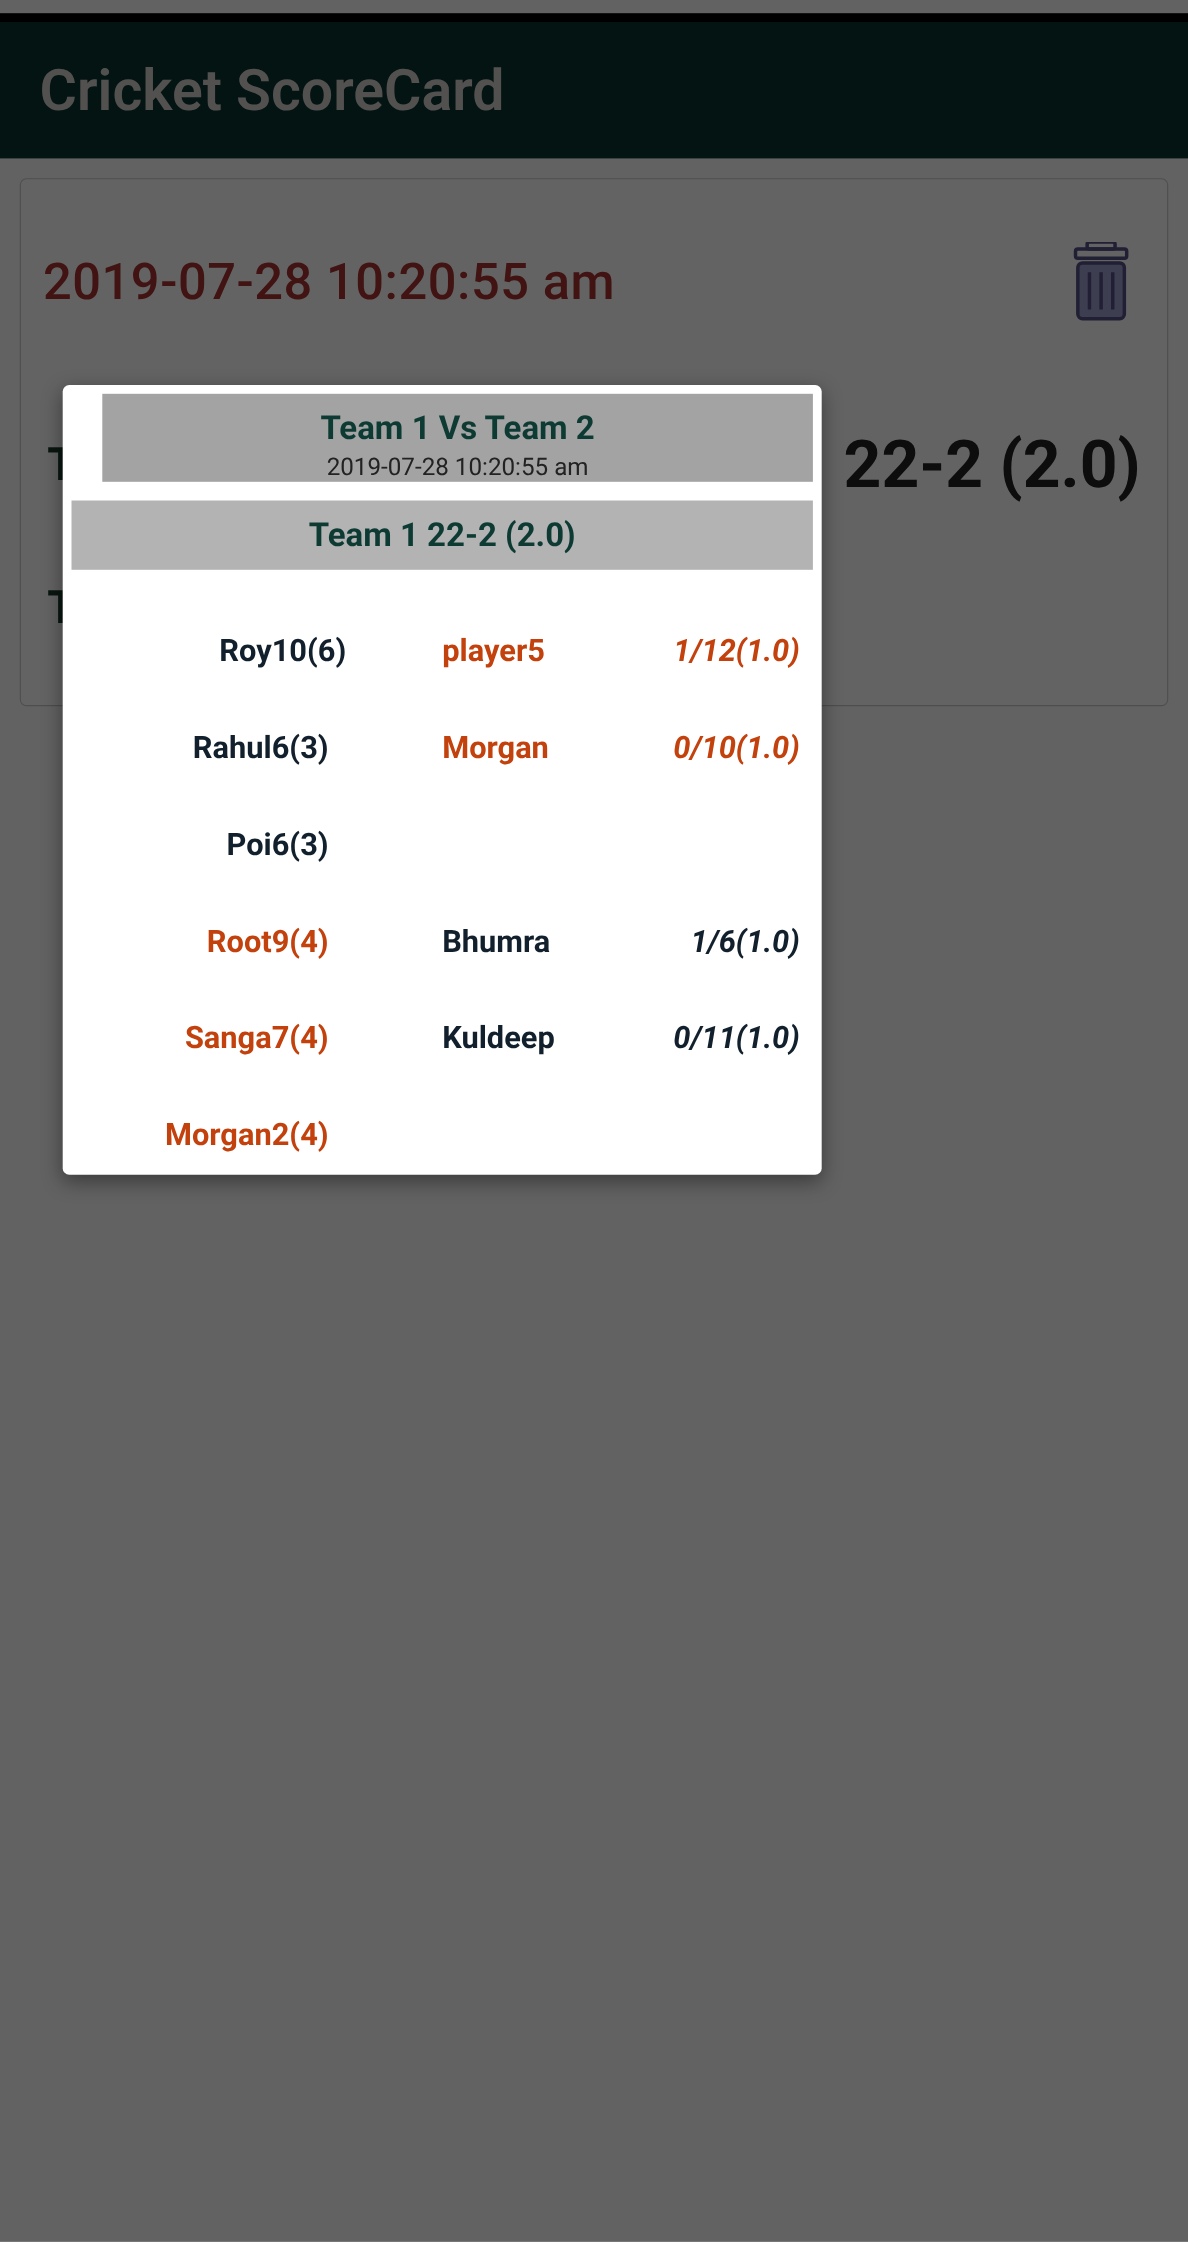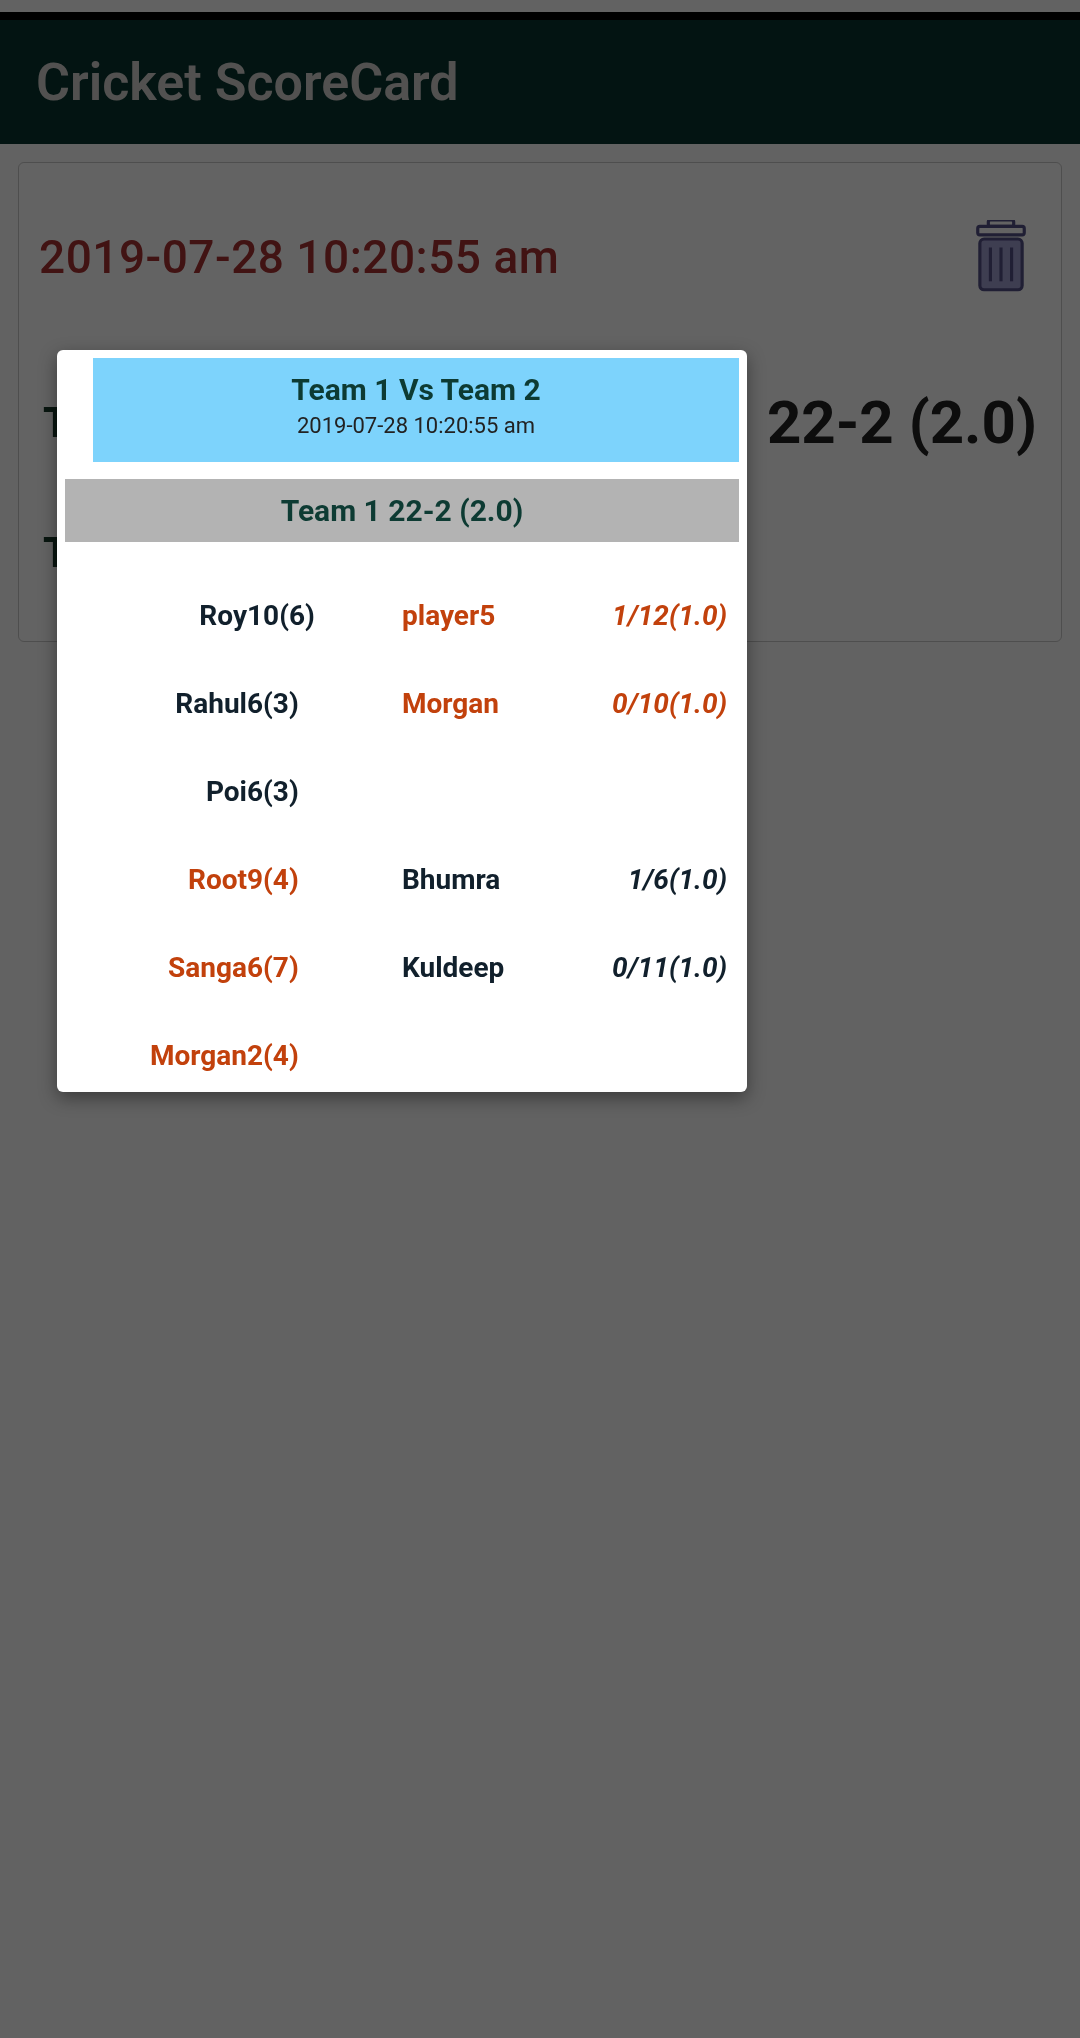--- a/index.html
+++ b/index.html
@@ -35,21 +35,21 @@
   .overlay {
     position: absolute; left: 0; top: 0; width: 1080px; height: 2038px;
     background: rgba(0,0,0,0.38);
   }
   .modal {
     position: absolute; left: 57px; top: 350px; width: 690px;
     background: #fff; border-radius: 6px; padding: 8px 8px 22px 8px;
     box-shadow: 0 6px 18px rgba(0,0,0,0.4);
   }
   .modal-header {
-    background: #7dd3fc; padding: 14px 10px 24px 10px; text-align: center; margin-left: 28px;
+    background: #a3a3a3; padding: 14px 10px 0 10px; text-align: center; margin-left: 28px;
   }
   .modal-title { color: #0d3b33; font-size: 30px; font-weight: 700; }
   .modal-subtitle { color: #222; font-size: 22px; margin-top: 6px; }
   .section-bar {
     background: #b3b3b3; text-align: center; padding: 14px 20px;
     font-size: 30px; font-weight: 700; margin-top: 17px;
   }
   .team1-color { color: #0d3b33; }
   .team2-color { color: #3a3aa9; }
 
@@ -131,21 +131,21 @@
 
   <div class="stats">
     <div class="stat-row">
       <span class="col col-bat-name c-blue">Root</span>
       <span class="col col-bat-stat c-blue">9(4)</span>
       <span class="col col-bowl-name c-dark">Bhumra</span>
       <span class="col col-bowl-stat c-dark">1/6(1.0)</span>
     </div>
     <div class="stat-row">
       <span class="col col-bat-name c-blue">Sanga</span>
-      <span class="col col-bat-stat c-blue">6(7)</span>
+      <span class="col col-bat-stat c-blue">7(4)</span>
       <span class="col col-bowl-name c-dark">Kuldeep</span>
       <span class="col col-bowl-stat c-dark">0/11(1.0)</span>
     </div>
     <div class="stat-row">
       <span class="col col-bat-name c-blue">Morgan</span>
       <span class="col col-bat-stat c-blue">2(4)</span>
       <span class="col col-bowl-name c-dark"></span>
       <span class="col col-bowl-stat c-dark"></span>
     </div>
   </div>

